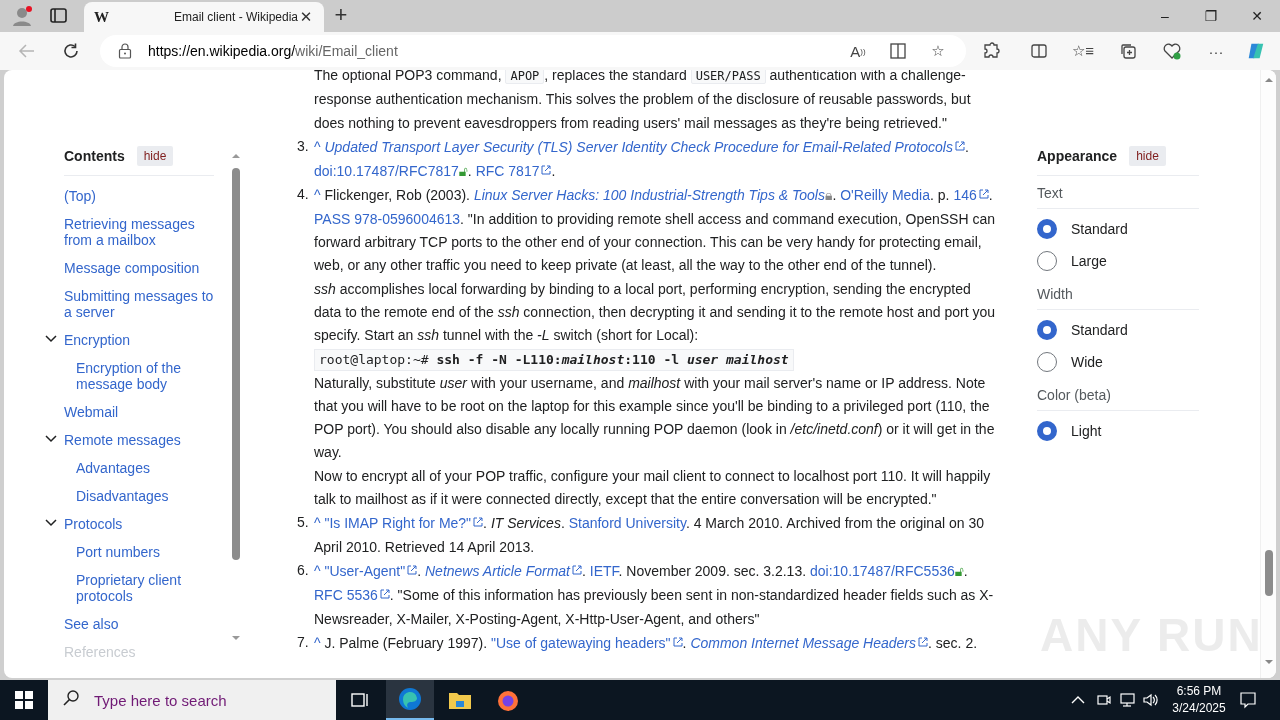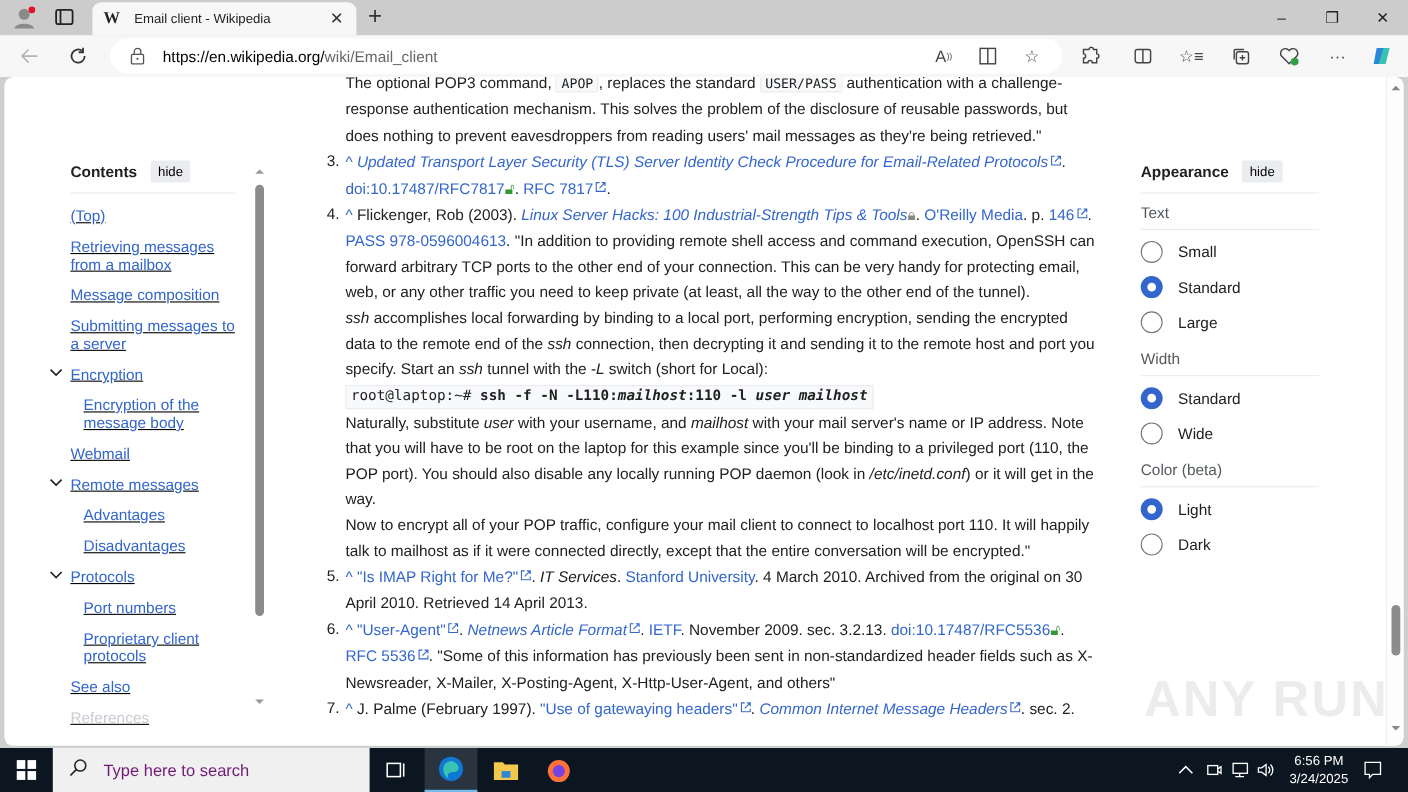--- a/index.html
+++ b/index.html
@@ -2,37 +2,37 @@
 <html><head>
 <meta charset="utf-8">
 <style>
   * { box-sizing: border-box; margin: 0; padding: 0; }
   html, body { width: 1280px; height: 720px; overflow: hidden; background: #cfcfcf; font-family: "Liberation Sans", sans-serif; }
   .tabbar { position: absolute; left: 0; top: 0; width: 1280px; height: 32px; background: #cccccc; }
   .profile { position: absolute; left: 10px; top: 5px; width: 24px; height: 22px; }
   .tab-actions { position: absolute; left: 48px; top: 7px; width: 22px; height: 18px; }
   .tab { position: absolute; left: 84px; top: 2px; width: 240px; height: 30px; background: #f7f7f7; border-radius: 8px 8px 0 0; display: flex; align-items: center; padding: 0 10px; }
   .tab .wlogo { font-family: "Liberation Serif", serif; font-size: 15px; font-weight: bold; color: #222; width: 20px; }
-  .tab .title { font-size: 12px; color: #222; margin-left: 8px; flex: 1; }
+  .tab .title { font-size: 12px; color: #222; margin-left: 8px; flex: 1; text-align: right; }
   .tab .close { font-size: 15px; color: #333; width: 16px; text-align: center; cursor: pointer; }
   .newtab { position: absolute; left: 330px; top: 3px; width: 22px; height: 24px; font-size: 22px; line-height: 24px; color: #333; text-align: center; }
   .winctl { position: absolute; top: 0; height: 32px; width: 46px; display: flex; align-items: center; justify-content: center; color: #222; font-size: 14px; }
   .toolbar { position: absolute; left: 0; top: 32px; width: 1280px; height: 38px; background: #f7f7f7; }
   .navbtn { position: absolute; top: 7px; width: 26px; height: 24px; display: flex; align-items: center; justify-content: center; }
   .urlbar { position: absolute; left: 100px; top: 3px; width: 866px; height: 32px; background: #ffffff; border-radius: 16px; display: flex; align-items: center; }
   .urlbar .lock { margin-left: 18px; width: 14px; height: 16px; }
   .urlbar .url { margin-left: 16px; font-size: 14px; color: #666; }
   .urlbar .url b { color: #000000; font-weight: normal; }
   .tbicon { position: absolute; top: 9px; width: 20px; height: 20px; display: flex; align-items: center; justify-content: center; color: #444; font-size: 15px; }
   .page { position: absolute; left: 4px; top: 70px; width: 1272px; height: 608px; background: #ffffff; border-radius: 8px; overflow: hidden; }
   .toc { position: absolute; left: 60px; top: 76px; width: 150px; }
   .toc-head { display: flex; align-items: center; padding-bottom: 9px; border-bottom: 1px solid #eaecf0; width: 150px; }
   .toc-head .h { font-weight: bold; font-size: 14px; color: #202122; }
-  .hidebtn { margin-left: 12px; background: #eaecf0; padding: 3px 7px; font-size: 12px; color: #000000; border-radius: 2px; }
-  .toc-list { margin-top: 12px; text-decoration: underline; }
+  .hidebtn { margin-left: 12px; background: #eaecf0; padding: 3px 7px; font-size: 12px; color: #7f1d1d; border-radius: 2px; }
+  .toc-list { margin-top: 12px; }
   .toc-item { position: relative; font-size: 14px; color: #3366cc; line-height: 16px; margin-bottom: 12px; }
   .toc-item.sub { padding-left: 12px; margin-top: 12px; }
   .toc-item .chev { position: absolute; left: -20px; top: 0; width: 14px; height: 14px; }
   .toc-item.faded { color: #c8ccd1; }
   .toc-scroll { position: absolute; left: 226px; top: 80px; width: 12px; height: 496px; }
   .content { position: absolute; left: 290px; top: 0; width: 700px; font-size: 14px; color: #202122; line-height: 23.3px; }
   .content p, .content .li { position: relative; }
   .num { position: absolute; left: -17px; }
   .a { color: #3366cc; }
   .ai { color: #3366cc; font-style: italic; }
@@ -264,24 +264,20 @@
   </div>
 
   <div class="appearance">
     <div class="app-head">
       <span class="h">Appearance</span>
       <span class="hidebtn">hide</span>
     </div>
     <div class="group-label">Text</div>
     <div style="padding-top:4px">
       <div class="radio-row">
-          <span class="radio"></span>
-          <span>Small</span>
-        </div>
-      <div class="radio-row">
           <span class="radio on"></span>
           <span>Standard</span>
         </div>
       <div class="radio-row">
           <span class="radio"></span>
           <span>Large</span>
         </div>
     </div>
     <div class="group-label">Width</div>
     <div style="padding-top:4px">
@@ -292,24 +288,20 @@
       <div class="radio-row">
           <span class="radio"></span>
           <span>Wide</span>
         </div>
     </div>
     <div class="group-label">Color (beta)</div>
     <div style="padding-top:4px">
       <div class="radio-row">
           <span class="radio on"></span>
           <span>Light</span>
-        </div>
-      <div class="radio-row">
-          <span class="radio"></span>
-          <span>Dark</span>
         </div>
     </div>
   </div>
 
   <div class="watermark">ANY RUN</div>
 
   <div class="vscroll">
     <svg width="16" height="608" viewBox="0 0 16 608">
         <path d="M4 12l4-4 4 4z" fill="#888"></path>
         <rect x="4" y="480" width="8" height="46" rx="4" fill="#8c8c8c"></rect>

